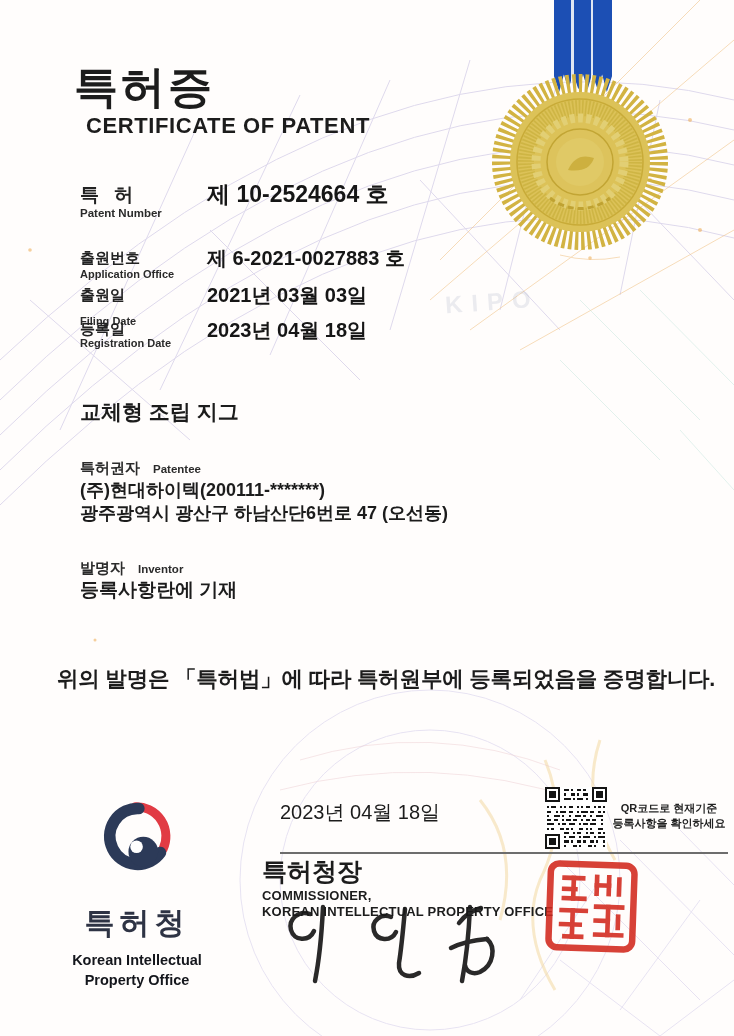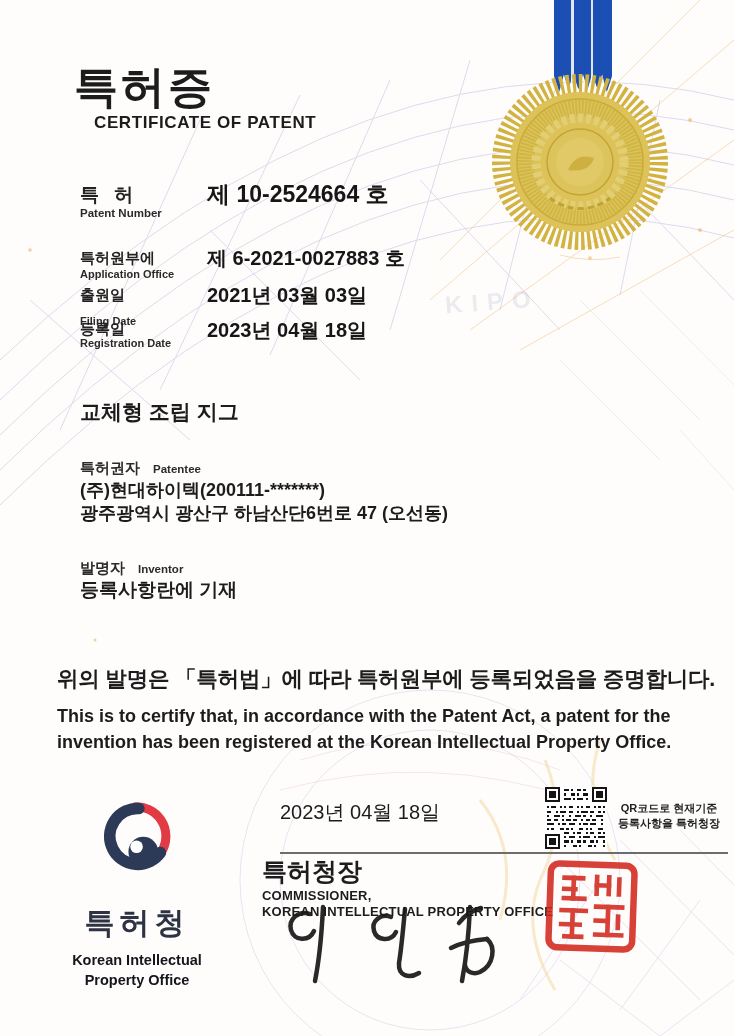--- a/index.html
+++ b/index.html
@@ -6,21 +6,21 @@
   .page{
     position:relative;width:734px;height:1036px;margin:0 auto;
     background:#fffdfc;overflow:hidden;
     font-family:"Liberation Sans","DejaVu Sans",sans-serif;
     color:#1c1c1c;
   }
   .abs{position:absolute;}
   .bg-decor{position:absolute;left:0;top:0;width:734px;height:1036px;pointer-events:none;}
   
   .title-ko{left:74px;top:58px;font-size:44px;font-weight:800;letter-spacing:3px;}
-  .title-en{left:94px;top:113px;font-size:17px;font-weight:700;letter-spacing:.6px;}
+  .title-en{left:86px;top:113px;font-size:22px;font-weight:700;letter-spacing:.6px;}
   
   .lbl-ko{font-weight:700;color:#222;}
   .lbl-en{font-weight:700;color:#2a2a2a;}
   .val{font-weight:700;color:#161616;}
   .f-label{left:80px;}
   .f-value{left:207px;}
   .r1-l{top:182px;font-size:19px;letter-spacing:5px;}
   .r1-s{top:207px;font-size:11.5px;}
   .r1-v{top:179px;font-size:23px;text-align:center;}
   .r2-l{top:249px;font-size:15px;}
@@ -157,21 +157,21 @@
     <path d="M58,124 A48,48 0 0 0 118,124" fill="none" stroke="#bfa232" stroke-width="3" stroke-dasharray="6 4"></path>
   </svg>
 
   <div class="abs title-ko">특허증</div>
   <div class="abs title-en">CERTIFICATE OF PATENT</div>
 
   <div class="abs f-label r1-l lbl-ko">특 허</div>
   <div class="abs f-label r1-s lbl-en">Patent Number</div>
   <div class="abs f-value r1-v val">제 10-2524664 호</div>
 
-  <div class="abs f-label r2-l lbl-ko">특허원부에</div>
+  <div class="abs f-label r2-l lbl-ko">출원번호</div>
   <div class="abs f-label r2-s lbl-en">Application Office</div>
   <div class="abs f-value r2-v val">제 6-2021-0027883 호</div>
 
   <div class="abs f-label r3-l lbl-ko">출원일</div>
   <div class="abs f-label r3-s lbl-en">Filing Date</div>
   <div class="abs f-value r3-v val">2021년 03월 03일</div>
 
   <div class="abs f-label r4-l lbl-ko">등록일</div>
   <div class="abs f-label r4-s lbl-en">Registration Date</div>
   <div class="abs f-value r4-v val">2023년 04월 18일</div>
@@ -183,24 +183,20 @@
   </div>
   <div class="abs pat-line1">(주)현대하이텍(200111-*******)</div>
   <div class="abs pat-line2">광주광역시 광산구 하남산단6번로 47 (오선동)</div>
 
   <div class="abs invr-label sec-label">
     <span>발명자</span><span class="en">Inventor</span>
   </div>
   <div class="abs invr-value">등록사항란에 기재</div>
 
   <div class="abs st-ko">위의 발명은 「특허법」에 따라 특허원부에 등록되었음을 증명합니다.</div>
-  <div class="abs st-en">
-    <div>This is to certify that, in accordance with the Patent Act, a patent for the</div>
-    <div>invention has been registered at the Korean Intellectual Property Office.</div>
-  </div>
 
   <div class="abs issue-date">2023년 04월 18일</div>
 
   <svg class="abs qr-wrap" viewBox="0 0 29 29" shape-rendering="crispEdges" xmlns="http://www.w3.org/2000/svg">
     <rect x="0" y="0" width="29" height="29" fill="#fff"></rect>
     <g fill="#141414">
       <rect x="0" y="0" width="7" height="7"></rect>
         <rect x="22" y="0" width="7" height="7"></rect>
       <rect x="0" y="22" width="7" height="7"></rect>
     </g>
@@ -226,21 +222,21 @@
       <line x1="1" y1="19.5" x2="28" y2="19.5" stroke-dasharray="1 1 1 3 2 1"></line>
       <line x1="9" y1="21.5" x2="28" y2="21.5" stroke-dasharray="2 2 1 1"></line>
       <line x1="9" y1="23.5" x2="28" y2="23.5" stroke-dasharray="1 1 3 2"></line>
       <line x1="9" y1="25.5" x2="28" y2="25.5" stroke-dasharray="2 1 1 2"></line>
       <line x1="9" y1="27.5" x2="28" y2="27.5" stroke-dasharray="1 3 2 1"></line>
     </g>
   </svg>
 
   <div class="abs qr-caption">
     <div>QR코드로 현재기준</div>
-    <div>등록사항을 특허청장</div>
+    <div>등록사항을 확인하세요</div>
   </div>
 
   <div class="abs sig-rule"></div>
 
   <div class="abs comm-ko">특허청장</div>
   <div class="abs comm-en1">COMMISSIONER,</div>
   <div class="abs comm-en2">KOREAN INTELLECTUAL PROPERTY OFFICE</div>
 
   <svg class="abs signature" width="270" height="95" viewBox="0 0 270 95" xmlns="http://www.w3.org/2000/svg">
     <g fill="none" stroke="#181818" stroke-width="4.5" stroke-linecap="round" opacity="0.92">

